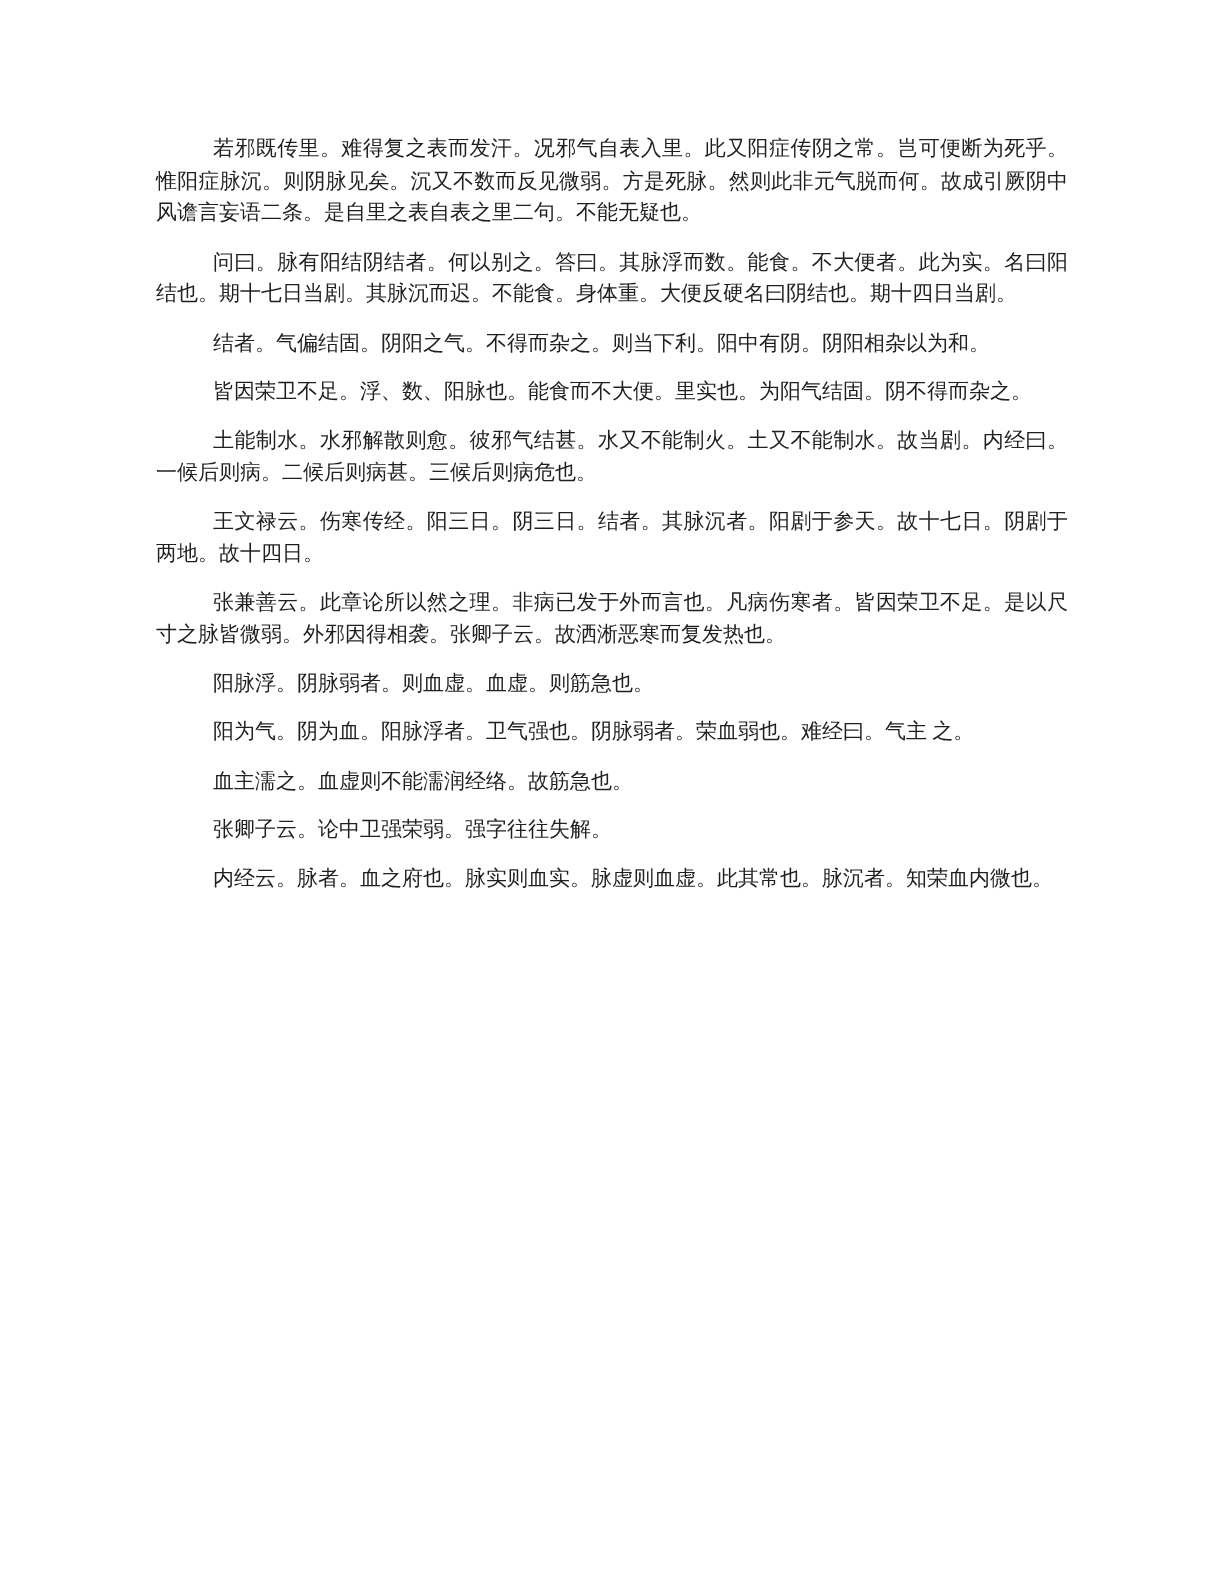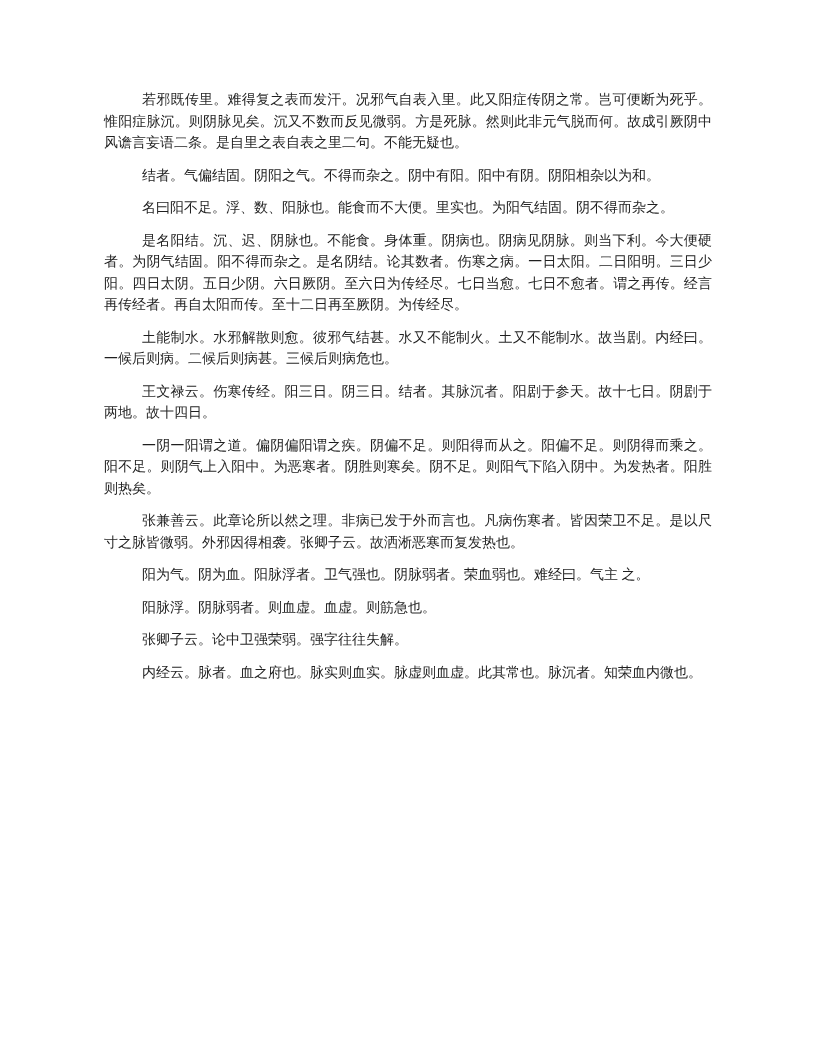--- a/index.html
+++ b/index.html
@@ -34,25 +34,25 @@
   .para:last-child {
     margin-bottom: 1px;
   }
 </style>
 </head>
 <body>
 
 <div class="page" style="background: rgb(255, 255, 255);">
   <div class="text-column" style="color: rgb(31, 31, 31);">
       <p class="para">若邪既传里。难得复之表而发汗。况邪气自表入里。此又阳症传阴之常。岂可便断为死乎。惟阳症脉沉。则阴脉见矣。沉又不数而反见微弱。方是死脉。然则此非元气脱而何。故成引厥阴中风谵言妄语二条。是自里之表自表之里二句。不能无疑也。</p>
-      <p class="para">结者。气偏结固。阴阳之气。不得而杂之。阴中有阳。阳中有阴。阴阳相杂以为和。</p>
-      <p class="para">名曰阳不足。浮、数、阳脉也。能食而不大便。里实也。为阳气结固。阴不得而杂之。</p>
-      <p class="para">是名阳结。沉、迟、阴脉也。不能食。身体重。阴病也。阴病见阴脉。则当下利。今大便硬者。为阴气结固。阳不得而杂之。是名阴结。论其数者。伤寒之病。一日太阳。二日阳明。三日少阳。四日太阴。五日少阴。六日厥阴。至六日为传经尽。七日当愈。七日不愈者。谓之再传。经言再传经者。再自太阳而传。至十二日再至厥阴。为传经尽。</p>
+      <p class="para">问曰。脉有阳结阴结者。何以别之。答曰。其脉浮而数。能食。不大便者。此为实。名曰阳结也。期十七日当剧。其脉沉而迟。不能食。身体重。大便反硬名曰阴结也。期十四日当剧。</p>
+      <p class="para">结者。气偏结固。阴阳之气。不得而杂之。则当下利。阳中有阴。阴阳相杂以为和。</p>
+      <p class="para">皆因荣卫不足。浮、数、阳脉也。能食而不大便。里实也。为阳气结固。阴不得而杂之。</p>
       <p class="para">土能制水。水邪解散则愈。彼邪气结甚。水又不能制火。土又不能制水。故当剧。内经曰。一候后则病。二候后则病甚。三候后则病危也。</p>
       <p class="para">王文禄云。伤寒传经。阳三日。阴三日。结者。其脉沉者。阳剧于参天。故十七日。阴剧于两地。故十四日。</p>
-      <p class="para">一阴一阳谓之道。偏阴偏阳谓之疾。阴偏不足。则阳得而从之。阳偏不足。则阴得而乘之。阳不足。则阴气上入阳中。为恶寒者。阴胜则寒矣。阴不足。则阳气下陷入阴中。为发热者。阳胜则热矣。</p>
       <p class="para">张兼善云。此章论所以然之理。非病已发于外而言也。凡病伤寒者。皆因荣卫不足。是以尺寸之脉皆微弱。外邪因得相袭。张卿子云。故洒淅恶寒而复发热也。</p>
+      <p class="para">阳脉浮。阴脉弱者。则血虚。血虚。则筋急也。</p>
       <p class="para">阳为气。阴为血。阳脉浮者。卫气强也。阴脉弱者。荣血弱也。难经曰。气主 之。</p>
-      <p class="para">阳脉浮。阴脉弱者。则血虚。血虚。则筋急也。</p>
+      <p class="para">血主濡之。血虚则不能濡润经络。故筋急也。</p>
       <p class="para">张卿子云。论中卫强荣弱。强字往往失解。</p>
       <p class="para">内经云。脉者。血之府也。脉实则血实。脉虚则血虚。此其常也。脉沉者。知荣血内微也。</p>
     </div>
 </div>
 
 </body></html>

